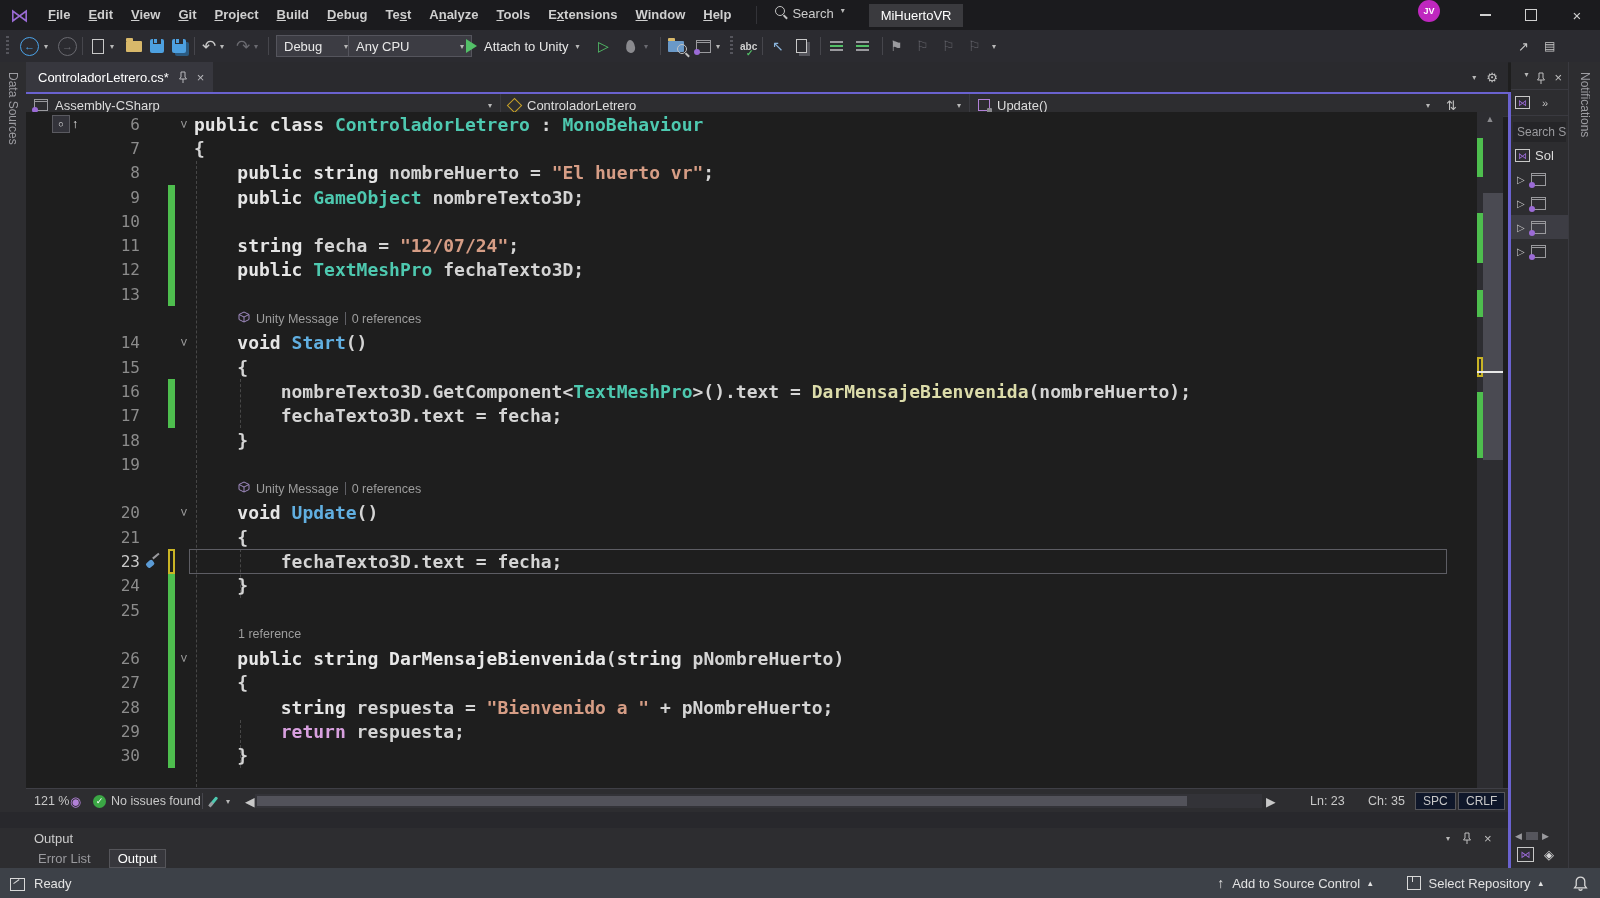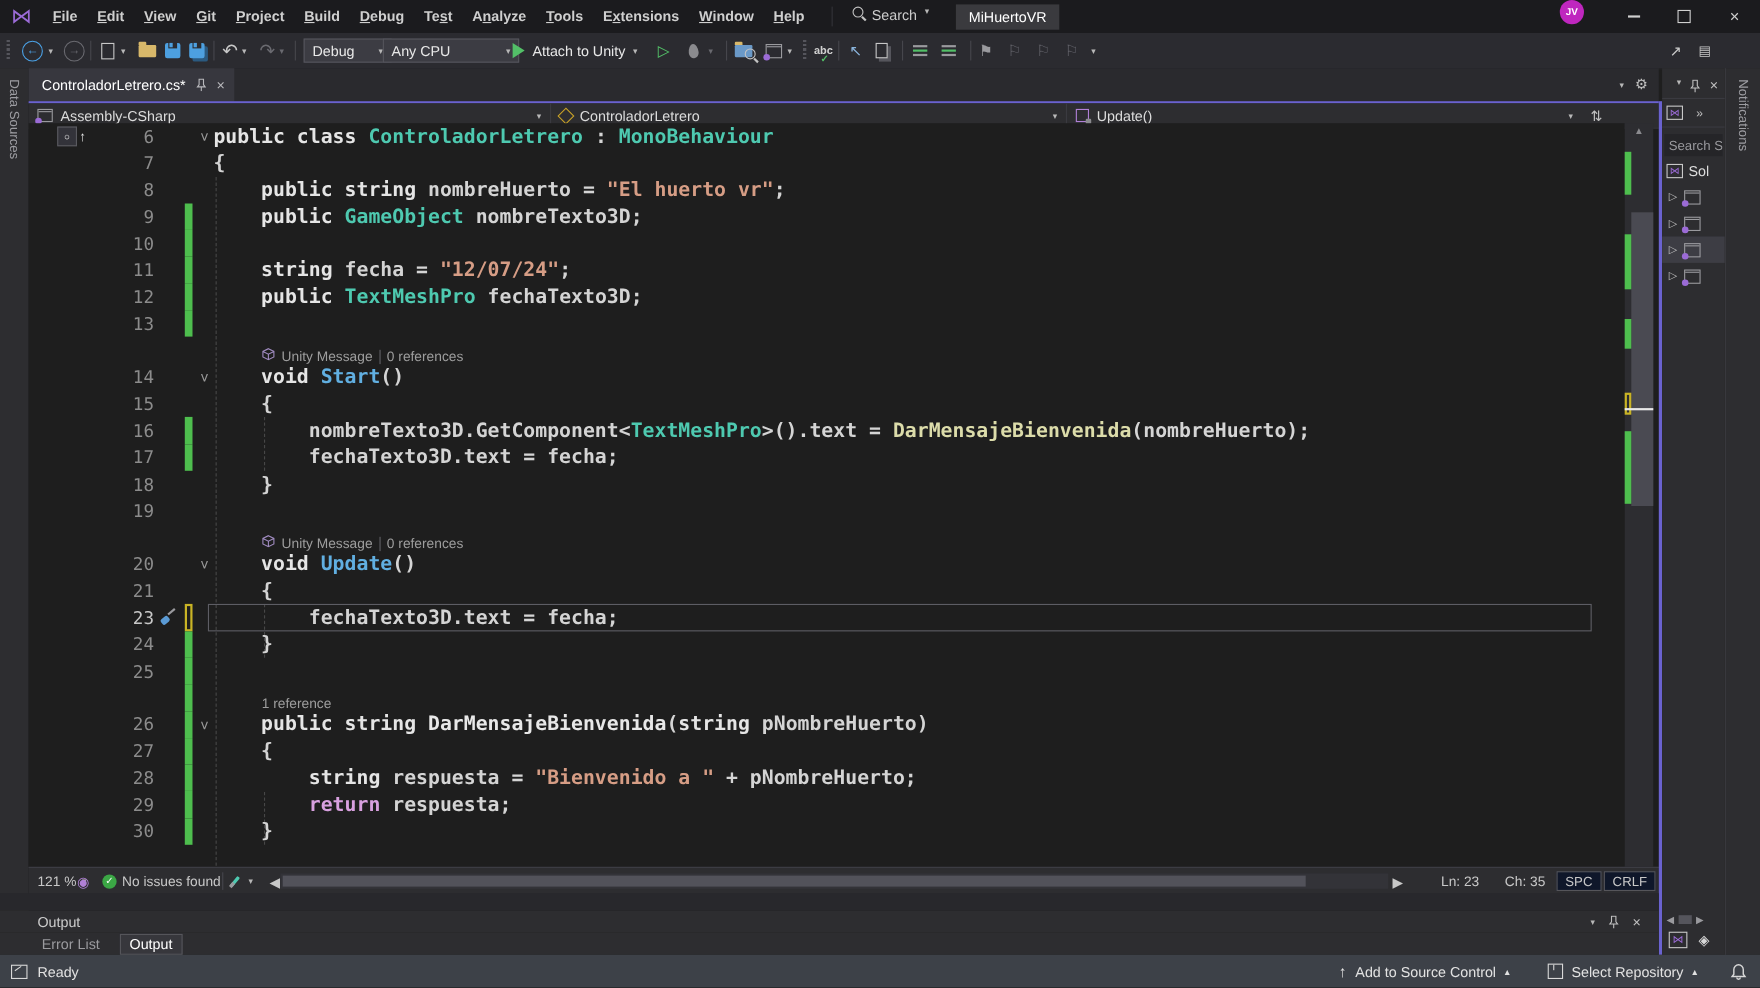--- a/index.html
+++ b/index.html
@@ -76,21 +76,21 @@
   .col-qa{width:26px;flex:none;display:flex;align-items:center;justify-content:center;}
   .col-bar{width:10px;flex:none;height:100%;display:flex;}
   .bar-g{width:7px;height:100%;background:#4ebe4e;margin-left:2px;}
   .bar-y{width:7px;height:100%;border:2px solid #c9b425;box-sizing:border-box;margin-left:2px;}
   .col-fold{width:18px;flex:none;text-align:center;}
   .fold-chevron{display:inline-block;transform:rotate(90deg);font:13px "DejaVu Sans Mono",monospace;color:#9a9a9a;}
   .col-code{flex:1;height:100%;display:flex;align-items:center;}
   .col-code pre{margin:0;font:bold 18px "DejaVu Sans Mono",monospace;white-space:pre;}
   .tk-p{color:#d4d4d4}.tk-k{color:#e5e5e5}.tk-t{color:#4ec9b0}.tk-s{color:#d69d85}
   .tk-m{color:#dcdcaa}.tk-fn{color:#61afe1}.tk-r{color:#d8a0df}.tk-w{color:#e8e8e8}
-  .codelens{gap:6px;padding-left:44px;font-size:12.5px;color:#9d9d9d;align-items:flex-end;}
+  .codelens{gap:6px;padding-left:44px;font-size:12.5px;color:#9d9d9d;}
   .cl-sep{width:1px;height:13px;background:#606066;display:inline-block;}
   .current-box{position:absolute;left:163px;top:0;width:1258px;height:24.3px;border:1px solid #5d5d64;box-sizing:border-box;pointer-events:none;}
   .guide{position:absolute;width:0;border-left:1px dashed #474747;}
   .mod-indicator{position:absolute;left:26px;top:3px;display:flex;align-items:center;gap:2px;}
   .mi-box{width:16px;height:16px;border:1px solid #5a5a60;background:#33333a;color:#e8e8e8;font-size:9px;display:flex;align-items:center;justify-content:center;}
   .mi-arrow{color:#e8e8e8;font-size:12px;}
   .screwdriver{width:16px;height:16px;position:relative;}
   .screwdriver::before{content:'';position:absolute;left:7px;top:2px;width:8px;height:2.4px;background:#9a9a9e;transform:rotate(-40deg);}
   .screwdriver::after{content:'';position:absolute;left:1px;top:8px;width:8px;height:5.5px;background:#5b9bd5;border-radius:2px;transform:rotate(-40deg);}
   
@@ -128,21 +128,21 @@
   .rp-icons{display:flex;gap:10px;padding:4px 6px 6px 6px;align-items:center;}
   
   .splitband{position:absolute;left:0;top:812px;width:1508px;height:16px;background:#28282c;}
   .outhead{position:absolute;left:0;top:828px;width:1508px;height:20px;background:#2d2d30;display:flex;align-items:center;color:#cccccc;}
   .outhead .title{margin-left:34px;}
   .outhead .icons{position:absolute;left:1446px;display:flex;gap:12px;color:#c0c0c0;align-items:center;}
   .outtabs{position:absolute;left:0;top:848px;width:1508px;height:20px;background:#2d2d30;display:flex;align-items:center;gap:10px;padding-left:30px;box-sizing:border-box;}
   .outtab{color:#9a9a9e;padding:1px 8px;}
   .outtab.sel{color:#ffffff;background:#37373c;border:1px solid #55555a;}
   .statusbar{position:absolute;left:0;top:868px;width:1600px;height:30px;background:#3d4148;display:flex;align-items:center;color:#e2e2e2;}
-  .sb-left{display:flex;align-items:center;gap:9px;margin-left:10px;}
+  .sb-left{display:flex;align-items:flex-end;gap:9px;margin-left:10px;}
   .sb-right{margin-left:auto;display:flex;align-items:center;gap:8px;margin-right:12px;}
   .fb-icon{width:13px;height:11px;border:1.4px solid #d8d8d8;position:relative;}
   .fb-icon::after{content:'';position:absolute;left:2px;top:2px;width:7px;height:1.4px;background:#d8d8d8;transform:rotate(-35deg);}
   .repo-icon{width:12px;height:12px;border:1.4px solid #d8d8d8;position:relative;}
   .repo-icon::after{content:'';position:absolute;left:4px;top:0;width:1.4px;height:5px;background:#d8d8d8;}
   .upch{font-size:9px;}
   .pin-svg,.bell-svg{display:flex;align-items:center;}
 </style>
 </head>
 <body>

